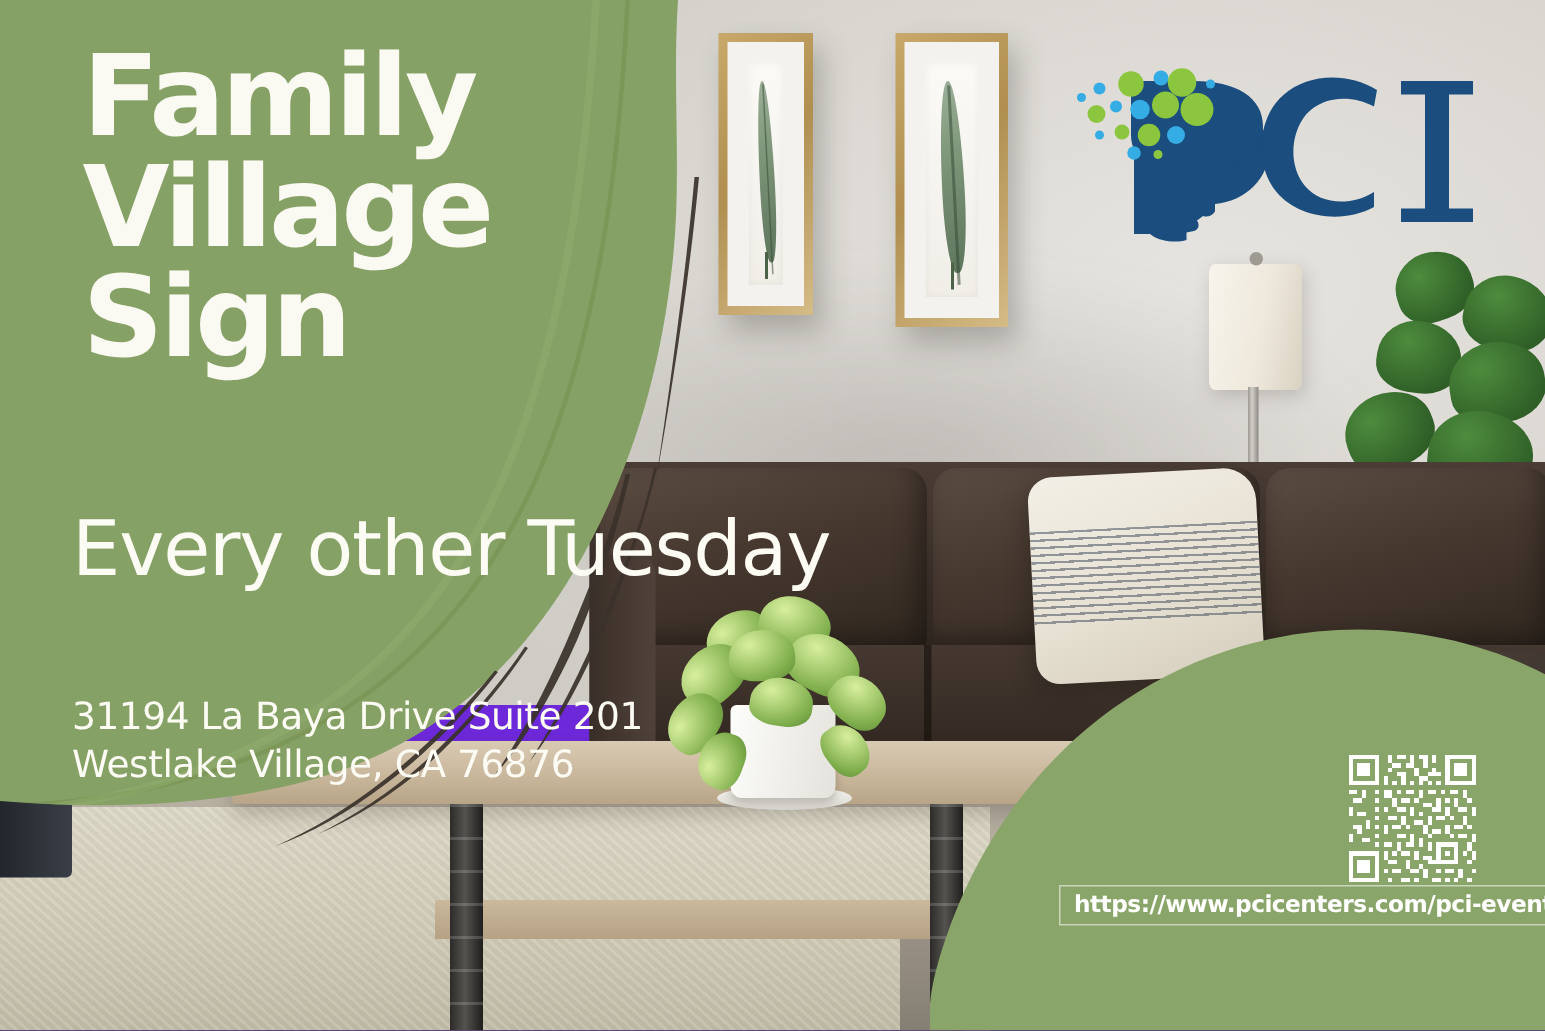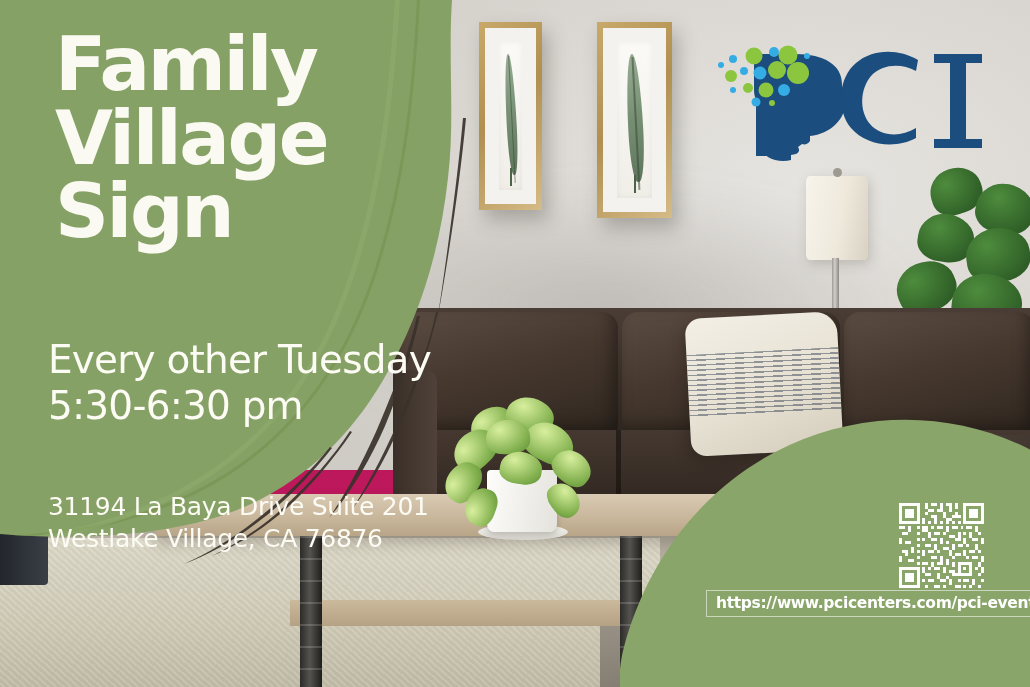--- a/index.html
+++ b/index.html
@@ -6,21 +6,21 @@
   * { margin:0; padding:0; box-sizing:border-box; }
   html,body { background:#222; }
   body {
     font-family:"Liberation Sans", sans-serif;
   }
   #flyer {
     position:relative;
     width:1030px;
     height:687px;
     overflow:hidden;
-    background:#be185d;
+    background:#6d28d9;
   }
 
   
   .photo { position:absolute; inset:0; overflow:hidden; }
 
   
   .wall {
     position:absolute; left:0; top:0; width:100%; height:470px;
     background:
       radial-gradient(ellipse 60% 80% at 78% 40%, #e6e4e0 0%, #dedbd6 40%, #cfccc6 100%),
@@ -272,35 +272,34 @@
     line-height:0.98;
     letter-spacing:-2.4px;
   }
   .headline span{ display:block; }
 
   .schedule{
     position:absolute; left:48px; top:337px;
     color:#fcfbf4;
     font-family:"DejaVu Sans", sans-serif;
     font-weight:400;
-    font-size:39px;
+    font-size:51px;
     line-height:1.18;
     letter-spacing:-0.8px;
   }
   .schedule span{ display:block; }
 
   .address{
     position:absolute; left:48px; top:462px;
     color:#fcfbf4;
     font-family:"DejaVu Sans", sans-serif;
     font-weight:400;
     font-size:25px;
     line-height:1.26;
     letter-spacing:-0.3px;
-    margin-top:29px;
   }
   .address span{ display:block; }
 
   .signup-label{
     position:absolute; left:725px; top:514px;
     color:#ffffff;
     font-family:"DejaVu Sans", sans-serif;
     font-weight:400;
     font-size:44px;
     letter-spacing:-1px;
@@ -540,21 +539,20 @@
   </div>
 
   <div class="headline">
     <span>Family</span>
     <span>Village</span>
     <span>Sign</span>
   </div>
 
   <div class="schedule">
     <span>Every other Tuesday</span>
-    <span>5:30-6:30 pm</span>
   </div>
 
   <div class="address">
     <span>31194 La Baya Drive Suite 201</span>
     <span>Westlake Village, CA 76876</span>
   </div>
 
 
   <div class="qr">
     <svg viewBox="0 0 29 29" shape-rendering="crispEdges">

